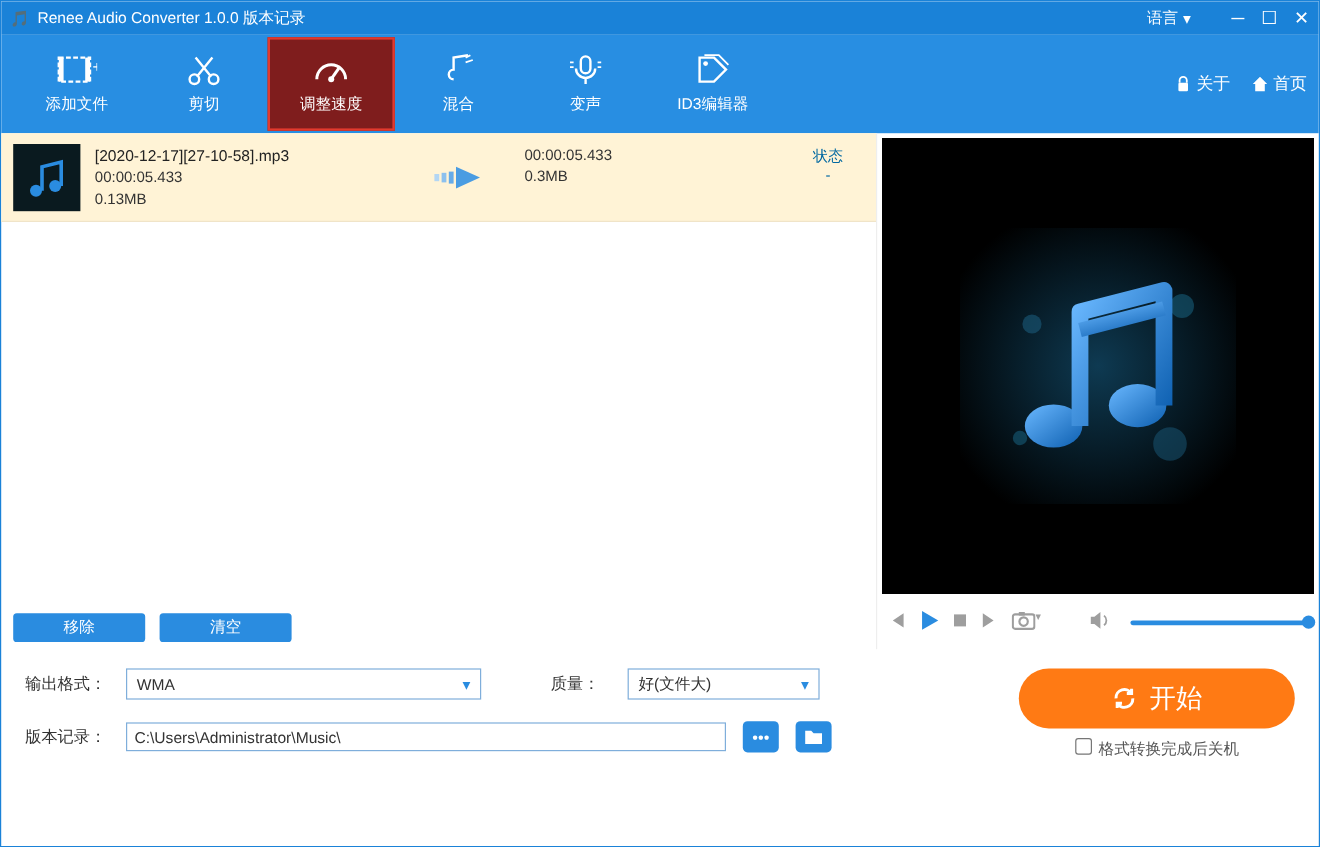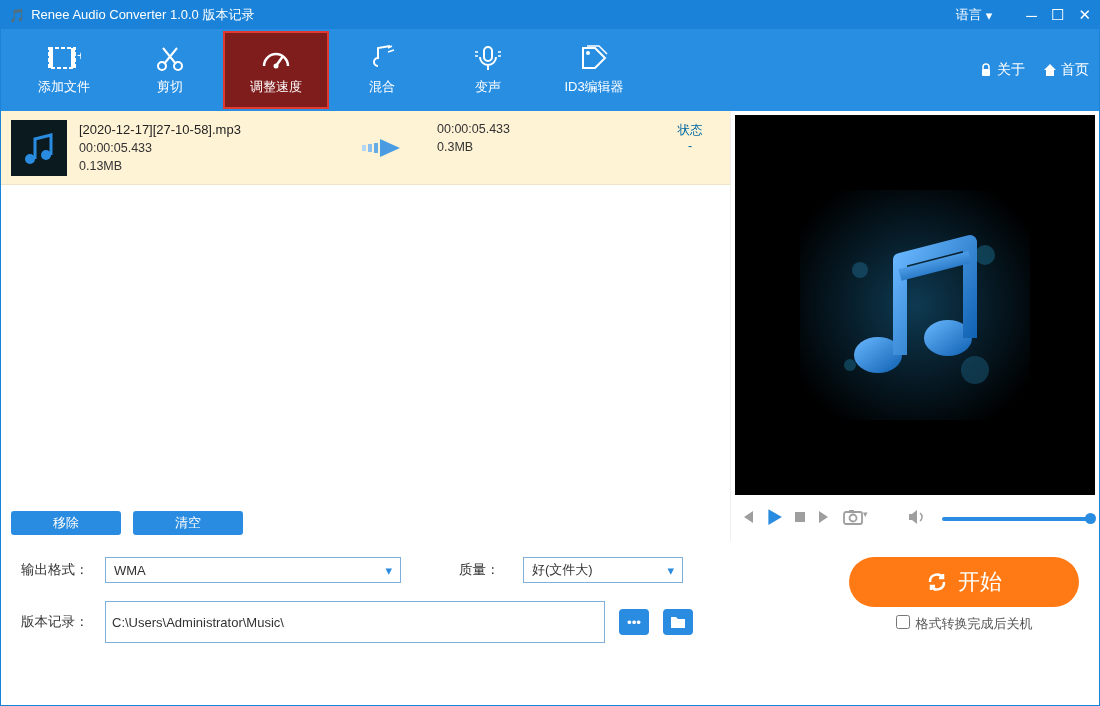--- a/index.html
+++ b/index.html
@@ -36,21 +36,21 @@
 .preview .volslider { flex:1; height:4px; background:#2a8ce0; position:relative; border-radius:2px; margin-left:6px; }
 .preview .volslider .knob { position:absolute; right:-5px; top:-4px; width:11px; height:11px; background:#2a8ce0; border-radius:50%;}
 .outputarea { padding:16px 20px 10px 20px; display:flex; gap:30px; }
 .leftopts { flex:1; display:flex; flex-direction:column; gap:18px;}
 .optrow { display:flex; align-items:center; gap:14px; font-size:13.5px; color:#333;}
 .optrow label { width:70px;}
 .combo { border:1px solid #7faedb; height:26px; display:flex; align-items:center; padding:0 8px; font-size:13px; color:#333; background:#fff; cursor:pointer;}
 .combo.wide { width:296px;}
 .combo.med { width:160px;}
 .combo .carrow { margin-left:auto; color:#2a8ce0;}
-.pathinput { border:1px solid #7faedb; height:42px; width:500px; display:flex; align-items:center; padding:0 6px; font-size:13px; color:#333; background:#fff;}
+.pathinput { border:1px solid #7faedb; height:24px; width:500px; display:flex; align-items:center; padding:0 6px; font-size:13px; color:#333; background:#fff;}
 .iconbtn { width:30px; height:26px; display:flex; align-items:center; justify-content:center; border-radius:4px; cursor:pointer; color:#fff;}
 .iconbtn.more { background:#2a8ce0;}
 .iconbtn.folder { background:#2a8ce0;}
 .rightbtn { width:230px; display:flex; flex-direction:column; align-items:center; gap:8px;}
 .startbtn { background:#ff7a14; color:#fff; width:230px; height:50px; border:none; border-radius:25px; font-size:22px; display:flex; align-items:center; justify-content:center; gap:10px; cursor:pointer;}
 .chk { display:flex; align-items:flex-start; gap:6px; font-size:13px; color:#555;}
 .chk input { width:14px; height:14px;}
 .filecol2 { margin-left: 6px; flex:1; }
 .fcwrap { flex:1; display:flex; }
 </style>

